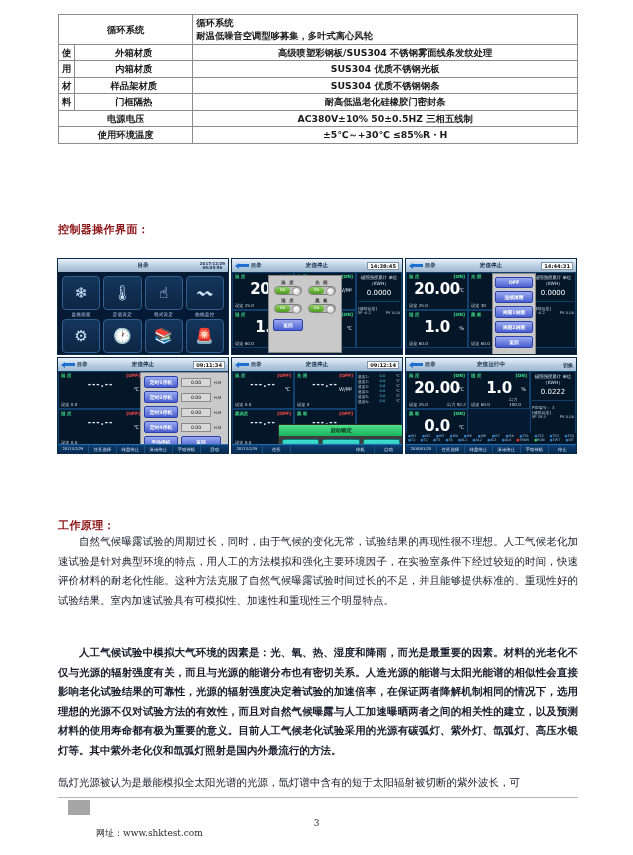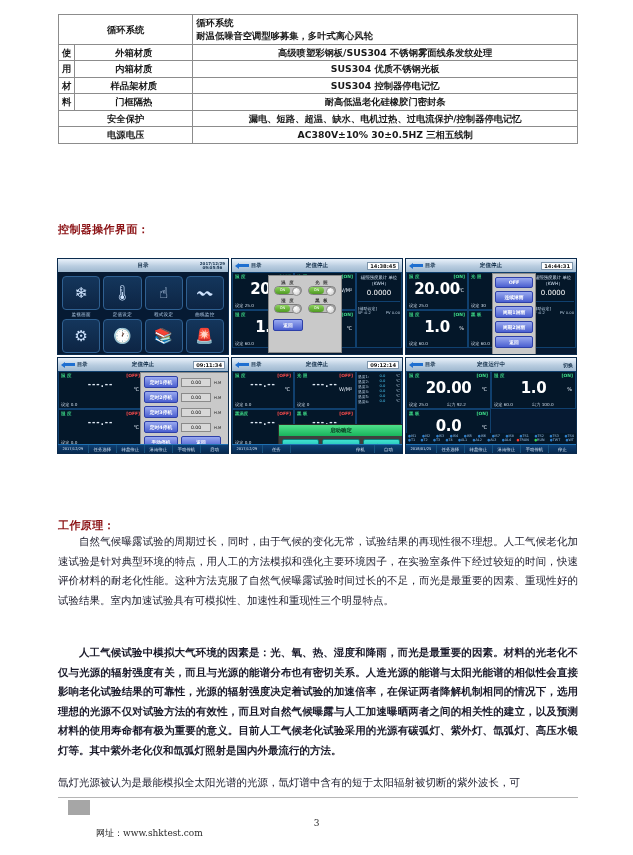--- a/index.html
+++ b/index.html
@@ -234,34 +234,34 @@
       <td class="val">高级喷塑彩钢板/SUS304 不锈钢雾面线条发纹处理</td>
     </tr>
     <tr>
       <td class="vcol">用</td>
       <td class="label">内箱材质</td>
       <td class="val">SUS304 优质不锈钢光板</td>
     </tr>
     <tr>
       <td class="vcol">材</td>
       <td class="label">样品架材质</td>
-      <td class="val">SUS304 控制器停电记忆</td>
+      <td class="val">SUS304 优质不锈钢钢条</td>
     </tr>
     <tr>
       <td class="vcol last">料</td>
       <td class="label">门框隔热</td>
       <td class="val">耐高低温老化硅橡胶门密封条</td>
     </tr>
     <tr>
-      <td class="label" colspan="2">安全保护</td>
-      <td class="val">漏电、短路、超温、缺水、电机过热、过电流保护/控制器停电记忆</td>
+      <td class="label" colspan="2">电源电压</td>
+      <td class="val">AC380V±10% 50±0.5HZ 三相五线制</td>
     </tr>
     <tr>
-      <td class="label" colspan="2">电源电压</td>
-      <td class="val">AC380V±10% 30±0.5HZ 三相五线制</td>
+      <td class="label" colspan="2">使用环境温度</td>
+      <td class="val">±5℃～+30℃ ≤85%R・H</td>
     </tr>
   </tbody>
     </table>
 </div>
 
 <div class="sec-head" id="h-ui">控制器操作界面：</div>
 
 <div class="panels">
 
   <div class="prow">
@@ -687,20 +687,32 @@
           <div class="cell">
             <div class="ctop">
                 <span class="cname">黑 板</span>
                 <span class="cstate">[ON]</span>
               </div>
             <div class="cval">0.0</div>
             <div class="cunit">℃</div>
             <div class="cfoot">设定 60.0</div>
             <div class="cfoot2">出力 0.0</div>
           </div>
+        </div>
+        <div class="pside">
+          <div class="stitle">辐照强度累计
+单位（KWH）</div>
+          <div class="sval">0.0222</div>
+          <div class="sdiv"></div>
+          <div class="saux">PID编号： 3</div>
+          <div class="saux">[辅助设定]</div>
+          <div class="srow">
+              <span>SP 19.3</span>
+              <span>PV 0.00</span>
+            </div>
         </div>
       </div>
       <div class="ledstrip">
         <div class="ledrow">
           <span><i>●</i><em style="font-style:normal">IS1</em></span>
           <span><i>●</i><em style="font-style:normal">IS2</em></span>
           <span><i>●</i><em style="font-style:normal">IS3</em></span>
           <span><i>●</i><em style="font-style:normal">IS4</em></span>
           <span><i>●</i><em style="font-style:normal">IS5</em></span>
           <span><i>●</i><em style="font-style:normal">IS6</em></span>
@@ -733,20 +745,20 @@
         <span>淋雨停止</span>
         <span>手动停机</span>
         <span>停止</span>
       </div>
     </div>
   </div>
 </div>
 
 <div class="sec-head" id="h-principle">工作原理：</div>
 
-<div class="para ind" id="p1">自然气候曝露试验的周期过长，同时，由于气候的变化无常，试验结果的再现性很不理想。人工气候老化加速试验是针对典型环境的特点，用人工的方法模拟和强化主要环境因子，在实验室条件下经过较短的时间，快速评价材料的耐老化性能。这种方法克服了自然气候曝露试验时间过长的不足，而光是最重要的因素、重现性好的试验结果。室内加速试验具有可模拟性、加速性和重现性三个明显特点。</div>
+<div class="para ind" id="p1">自然气候曝露试验的周期过长，同时，由于气候的变化无常，试验结果的再现性很不理想。人工气候老化加速试验是针对典型环境的特点，用人工的方法模拟和强化主要环境因子，在实验室条件下经过较短的时间，快速评价材料的耐老化性能。这种方法克服了自然气候曝露试验时间过长的不足，并且能够提供标准的、重现性好的试验结果。室内加速试验具有可模拟性、加速性和重现性三个明显特点。</div>
 <div class="para ind" id="p2">人工气候试验中模拟大气环境的因素是：光、氧、热、湿度和降雨，而光是最重要的因素。材料的光老化不仅与光源的辐射强度有关，而且与光源的能谱分布也有密切关系。人造光源的能谱与太阳光能谱的相似性会直接影响老化试验结果的可靠性，光源的辐射强度决定着试验的加速倍率，在保证两者降解机制相同的情况下，选用理想的光源不仅对试验方法的有效性，而且对自然气候曝露与人工加速曝晒两者之间的相关性的建立，以及预测材料的使用寿命都有极为重要的意义。目前人工气候老化试验采用的光源有碳弧灯、紫外灯、氙弧灯、高压水银灯等。其中紫外老化仪和氙弧灯照射是国内外最流行的方法。</div>
 <div class="para" id="p3">氙灯光源被认为是最能模拟全太阳光谱的光源，氙灯谱中含有的短于太阳辐射被切断的紫外波长，可</div>
 
 <div class="footer-rule"></div>
 <div class="footer-box"></div>
 <div class="footer-url">网址：www.shktest.com</div>
 <div class="pageno">3</div>
 
 </body></html>

